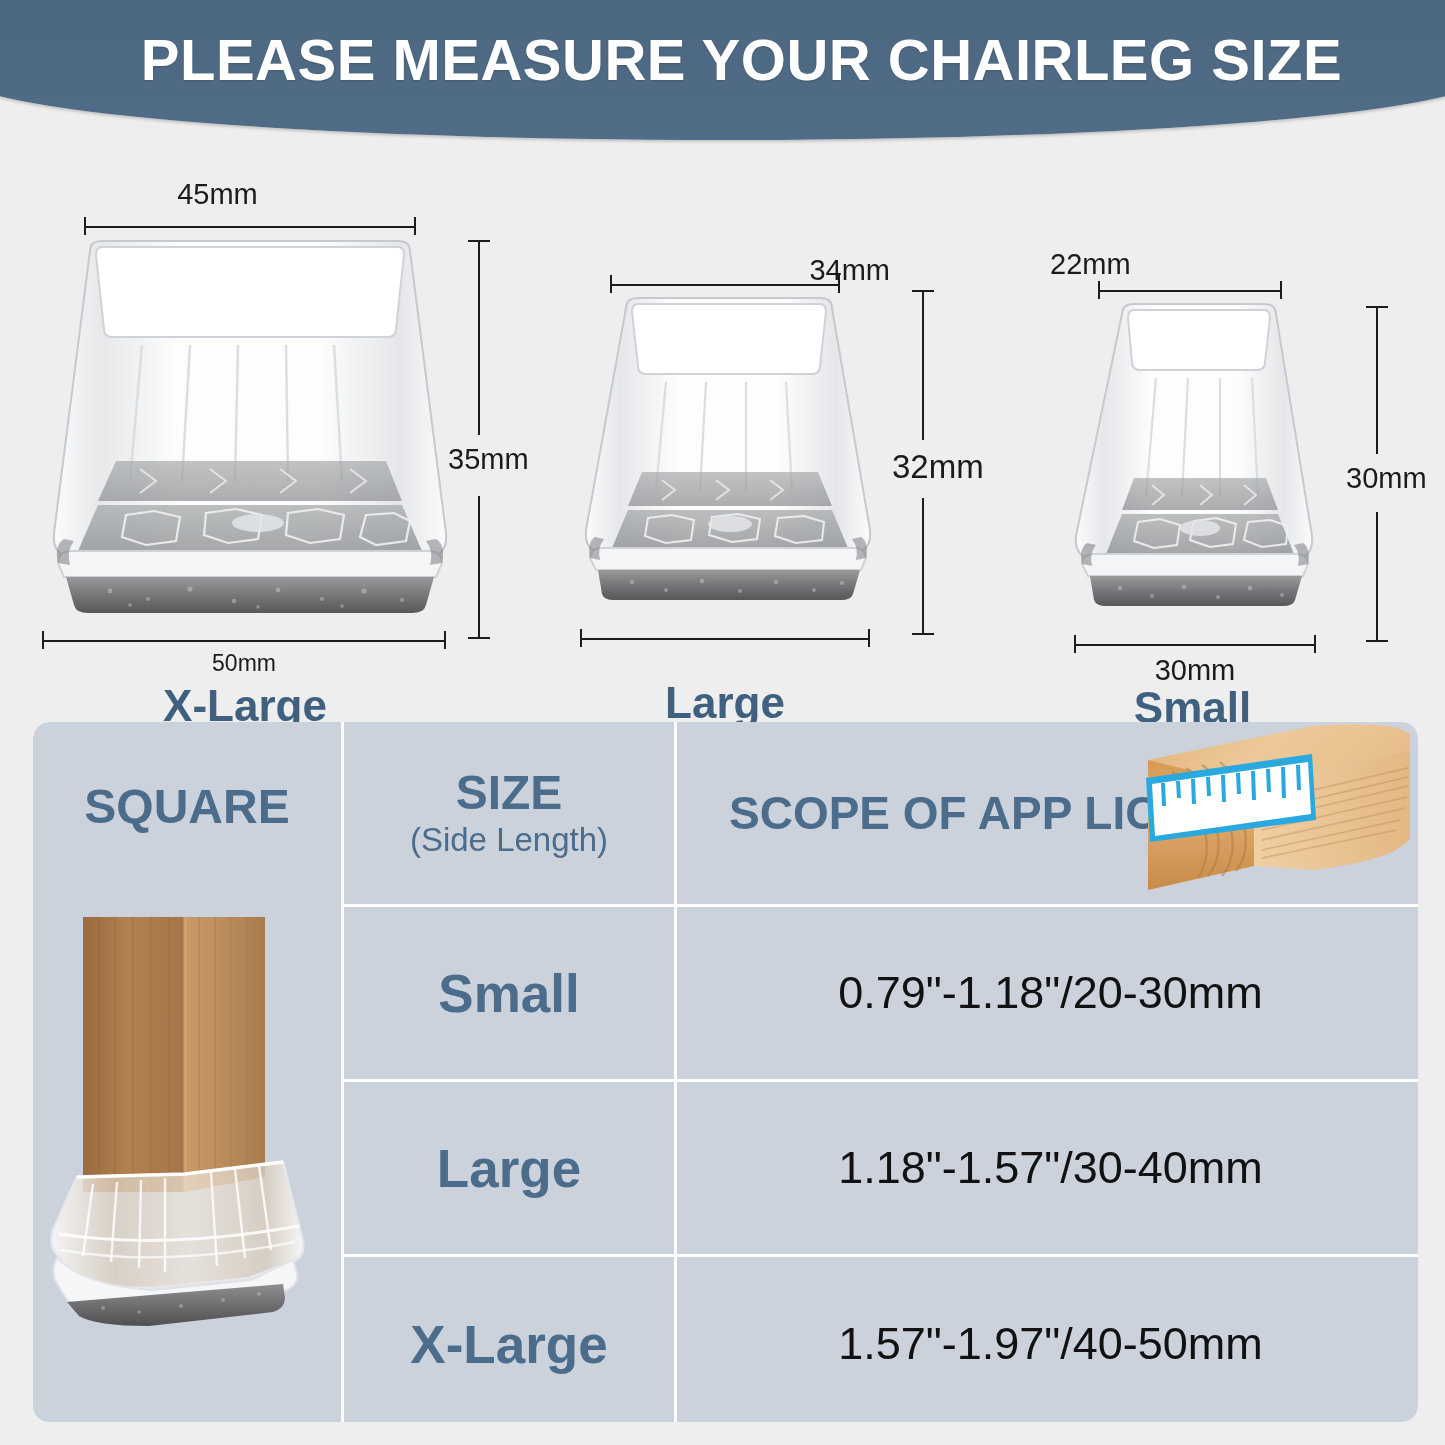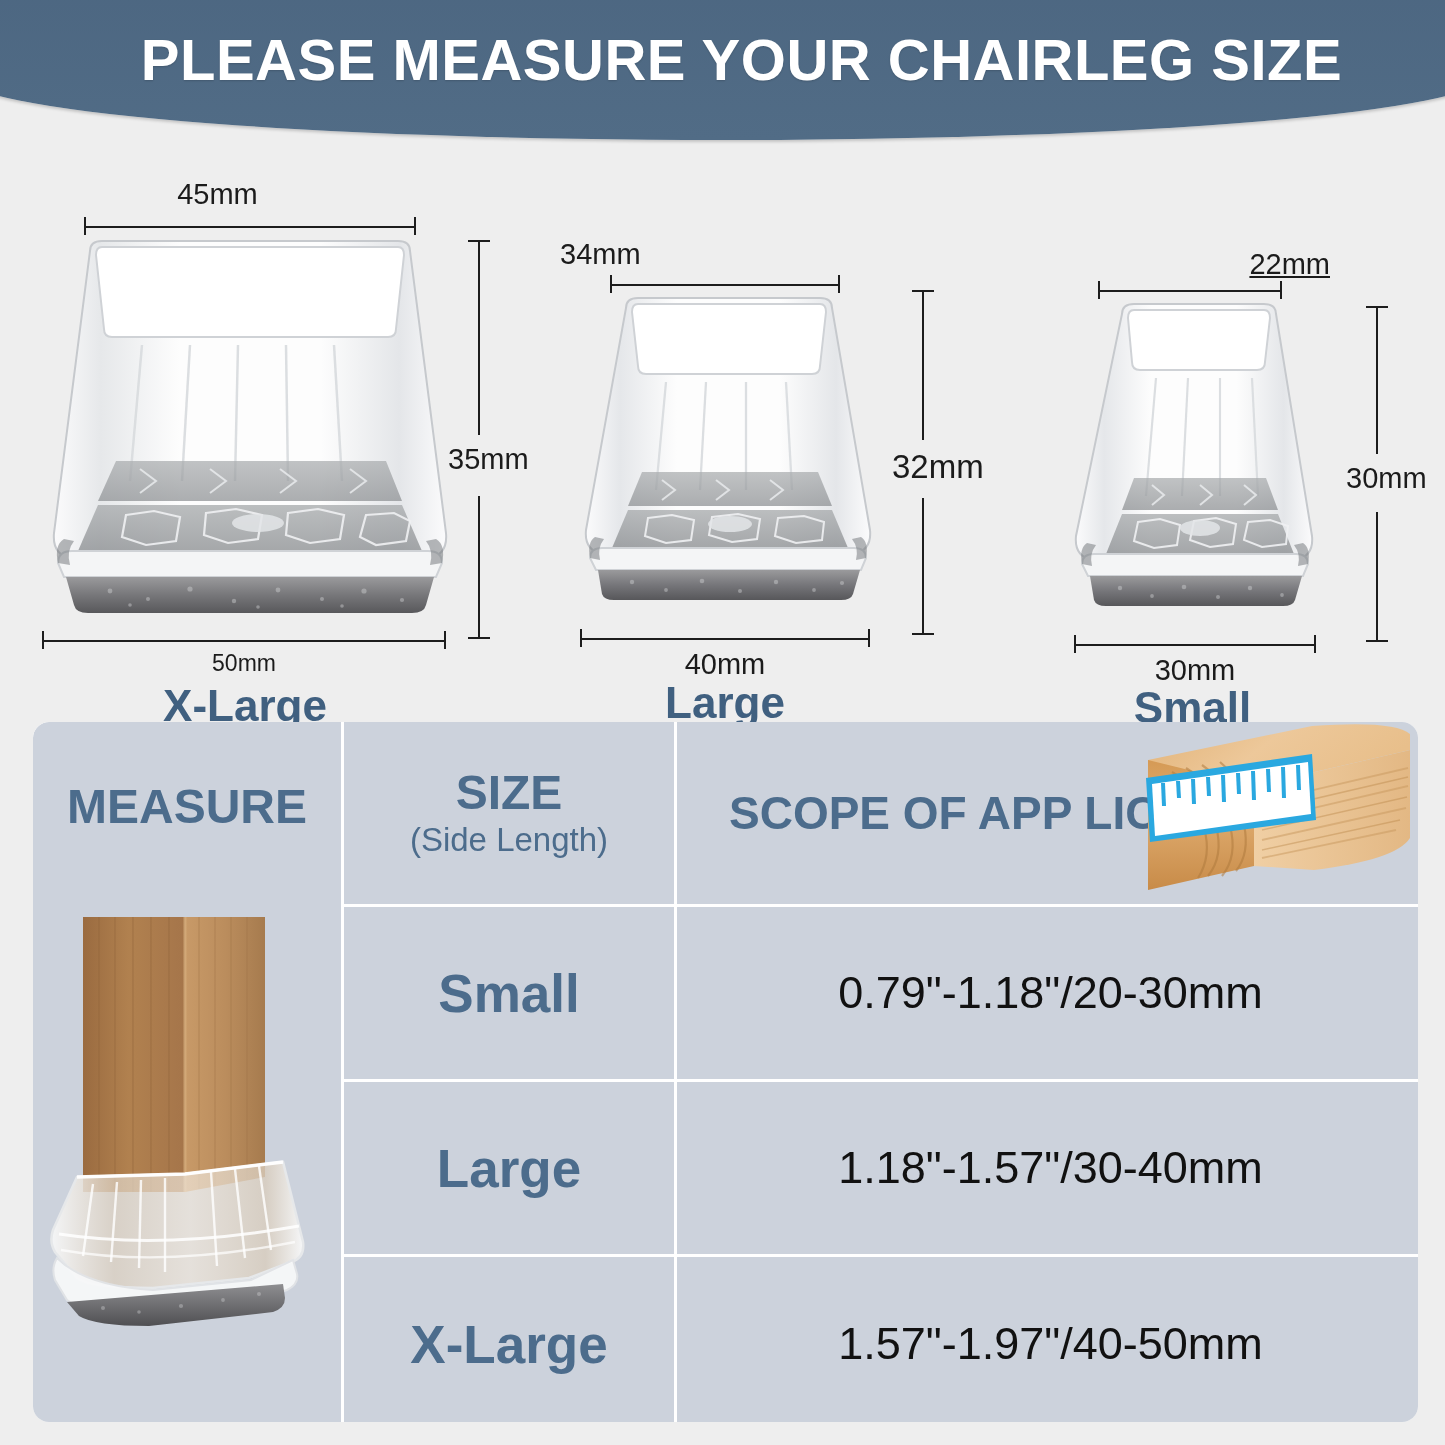--- a/index.html
+++ b/index.html
@@ -295,21 +295,21 @@
 
     <div class="cap-h" style="left:448px; top:62px;"></div>
     <div class="vline" style="left:458px; top:62px; height:195px;"></div>
     <div class="dim-text" style="left:428px; top:265px; font-size:29px;">35mm</div>
     <div class="vline" style="left:458px; top:318px; height:143px;"></div>
     <div class="cap-h" style="left:448px; top:459px;"></div>
   </div>
 
   <div class="product" style="left:560px; top:80px; width:460px; height:490px;">
 
-    <div class="dim-text" style="left:0; top:0; width:330px; text-align:left; font-size:29px;">34mm</div>
+    <div class="dim-text" style="left:0; top:16px; width:330px; text-align:right; font-size:29px;">34mm</div>
     <div class="hline" style="left:50px; top:46px; width:230px;"></div>
     <div class="cap-v" style="left:50px; top:37px;"></div>
     <div class="cap-v" style="left:278px; top:37px;"></div>
 
     <div class="cup" style="left:10px; top:52px; width:330px; height:330px;">
       <svg width="330" height="330" viewBox="0 0 330 330">
         <defs>
           <linearGradient id="glassL" x1="0" y1="0" x2="1" y2="0">
             <stop offset="0" stop-color="#fbfbfc"></stop>
             <stop offset="0.12" stop-color="#e5e7ea"></stop>
@@ -361,34 +361,33 @@
           <circle cx="272" cy="293" r="2.1"></circle>
         </g>
         <path d="M20,268 q-3,-16 5,-21 l9,2 q-7,9 -4,21 z" fill="#6d7276" opacity="0.5"></path>
         <path d="M296,268 q3,-16 -5,-21 l-9,2 q7,9 4,21 z" fill="#6d7276" opacity="0.5"></path>
       </svg>
     </div>
 
     <div class="hline" style="left:20px; top:400px; width:290px;"></div>
     <div class="cap-v" style="left:20px; top:391px;"></div>
     <div class="cap-v" style="left:308px; top:391px;"></div>
-    <div class="dim-text" style="left:20px; top:410px; width:290px; text-align:center; font-size:29px;">40mm</div>
 
     <div class="prod-label" style="left:0; top:440px; width:330px; font-size:44px;">Large</div>
 
     <div class="cap-h" style="left:352px; top:52px;"></div>
     <div class="vline" style="left:362px; top:52px; height:150px;"></div>
     <div class="dim-text" style="left:332px; top:210px; font-size:33px;">32mm</div>
     <div class="vline" style="left:362px; top:260px; height:137px;"></div>
     <div class="cap-h" style="left:352px; top:395px;"></div>
   </div>
 
   <div class="product" style="left:1050px; top:90px; width:395px; height:480px;">
 
-    <div class="dim-text" style="left:0; top:0; width:280px; text-align:right; font-size:29px;text-decoration:underline;">22mm</div>
+    <div class="dim-text" style="left:0; top:0; width:280px; text-align:left; font-size:29px;">22mm</div>
     <div class="hline" style="left:48px; top:42px; width:184px;"></div>
     <div class="cap-v" style="left:48px; top:33px;"></div>
     <div class="cap-v" style="left:230px; top:33px;"></div>
 
     <div class="cup" style="left:10px; top:48px; width:280px; height:320px;">
       <svg width="280" height="320" viewBox="0 0 280 320">
         <defs>
           <linearGradient id="glassS" x1="0" y1="0" x2="1" y2="0">
             <stop offset="0" stop-color="#fbfbfc"></stop>
             <stop offset="0.12" stop-color="#e5e7ea"></stop>
@@ -454,21 +453,21 @@
     <div class="vline" style="left:326px; top:58px; height:148px;"></div>
     <div class="dim-text" style="left:296px; top:214px; font-size:29px;">30mm</div>
     <div class="vline" style="left:326px; top:264px; height:130px;"></div>
     <div class="cap-h" style="left:316px; top:392px;"></div>
   </div>
 </div>
 
 <div id="spec-table">
 
   <div class="cell cell-merged">
-    <div class="head-text" style="position:absolute; left:0; top:60px; width:100%; font-size:48px;">MEASURE</div>
+    <div class="head-text" style="position:absolute; left:0; top:60px; width:100%; font-size:48px;">SQUARE</div>
     <div id="chairleg-wrap">
       <svg width="308" height="700" viewBox="0 0 308 700">
         <defs>
           <linearGradient id="woodFaceL" x1="0" y1="0" x2="1" y2="0">
             <stop offset="0" stop-color="#9a6b40"></stop>
             <stop offset="0.45" stop-color="#b1814f"></stop>
             <stop offset="1" stop-color="#a5754a"></stop>
           </linearGradient>
           <linearGradient id="woodFaceR" x1="0" y1="0" x2="1" y2="0">
             <stop offset="0" stop-color="#c89a68"></stop>

